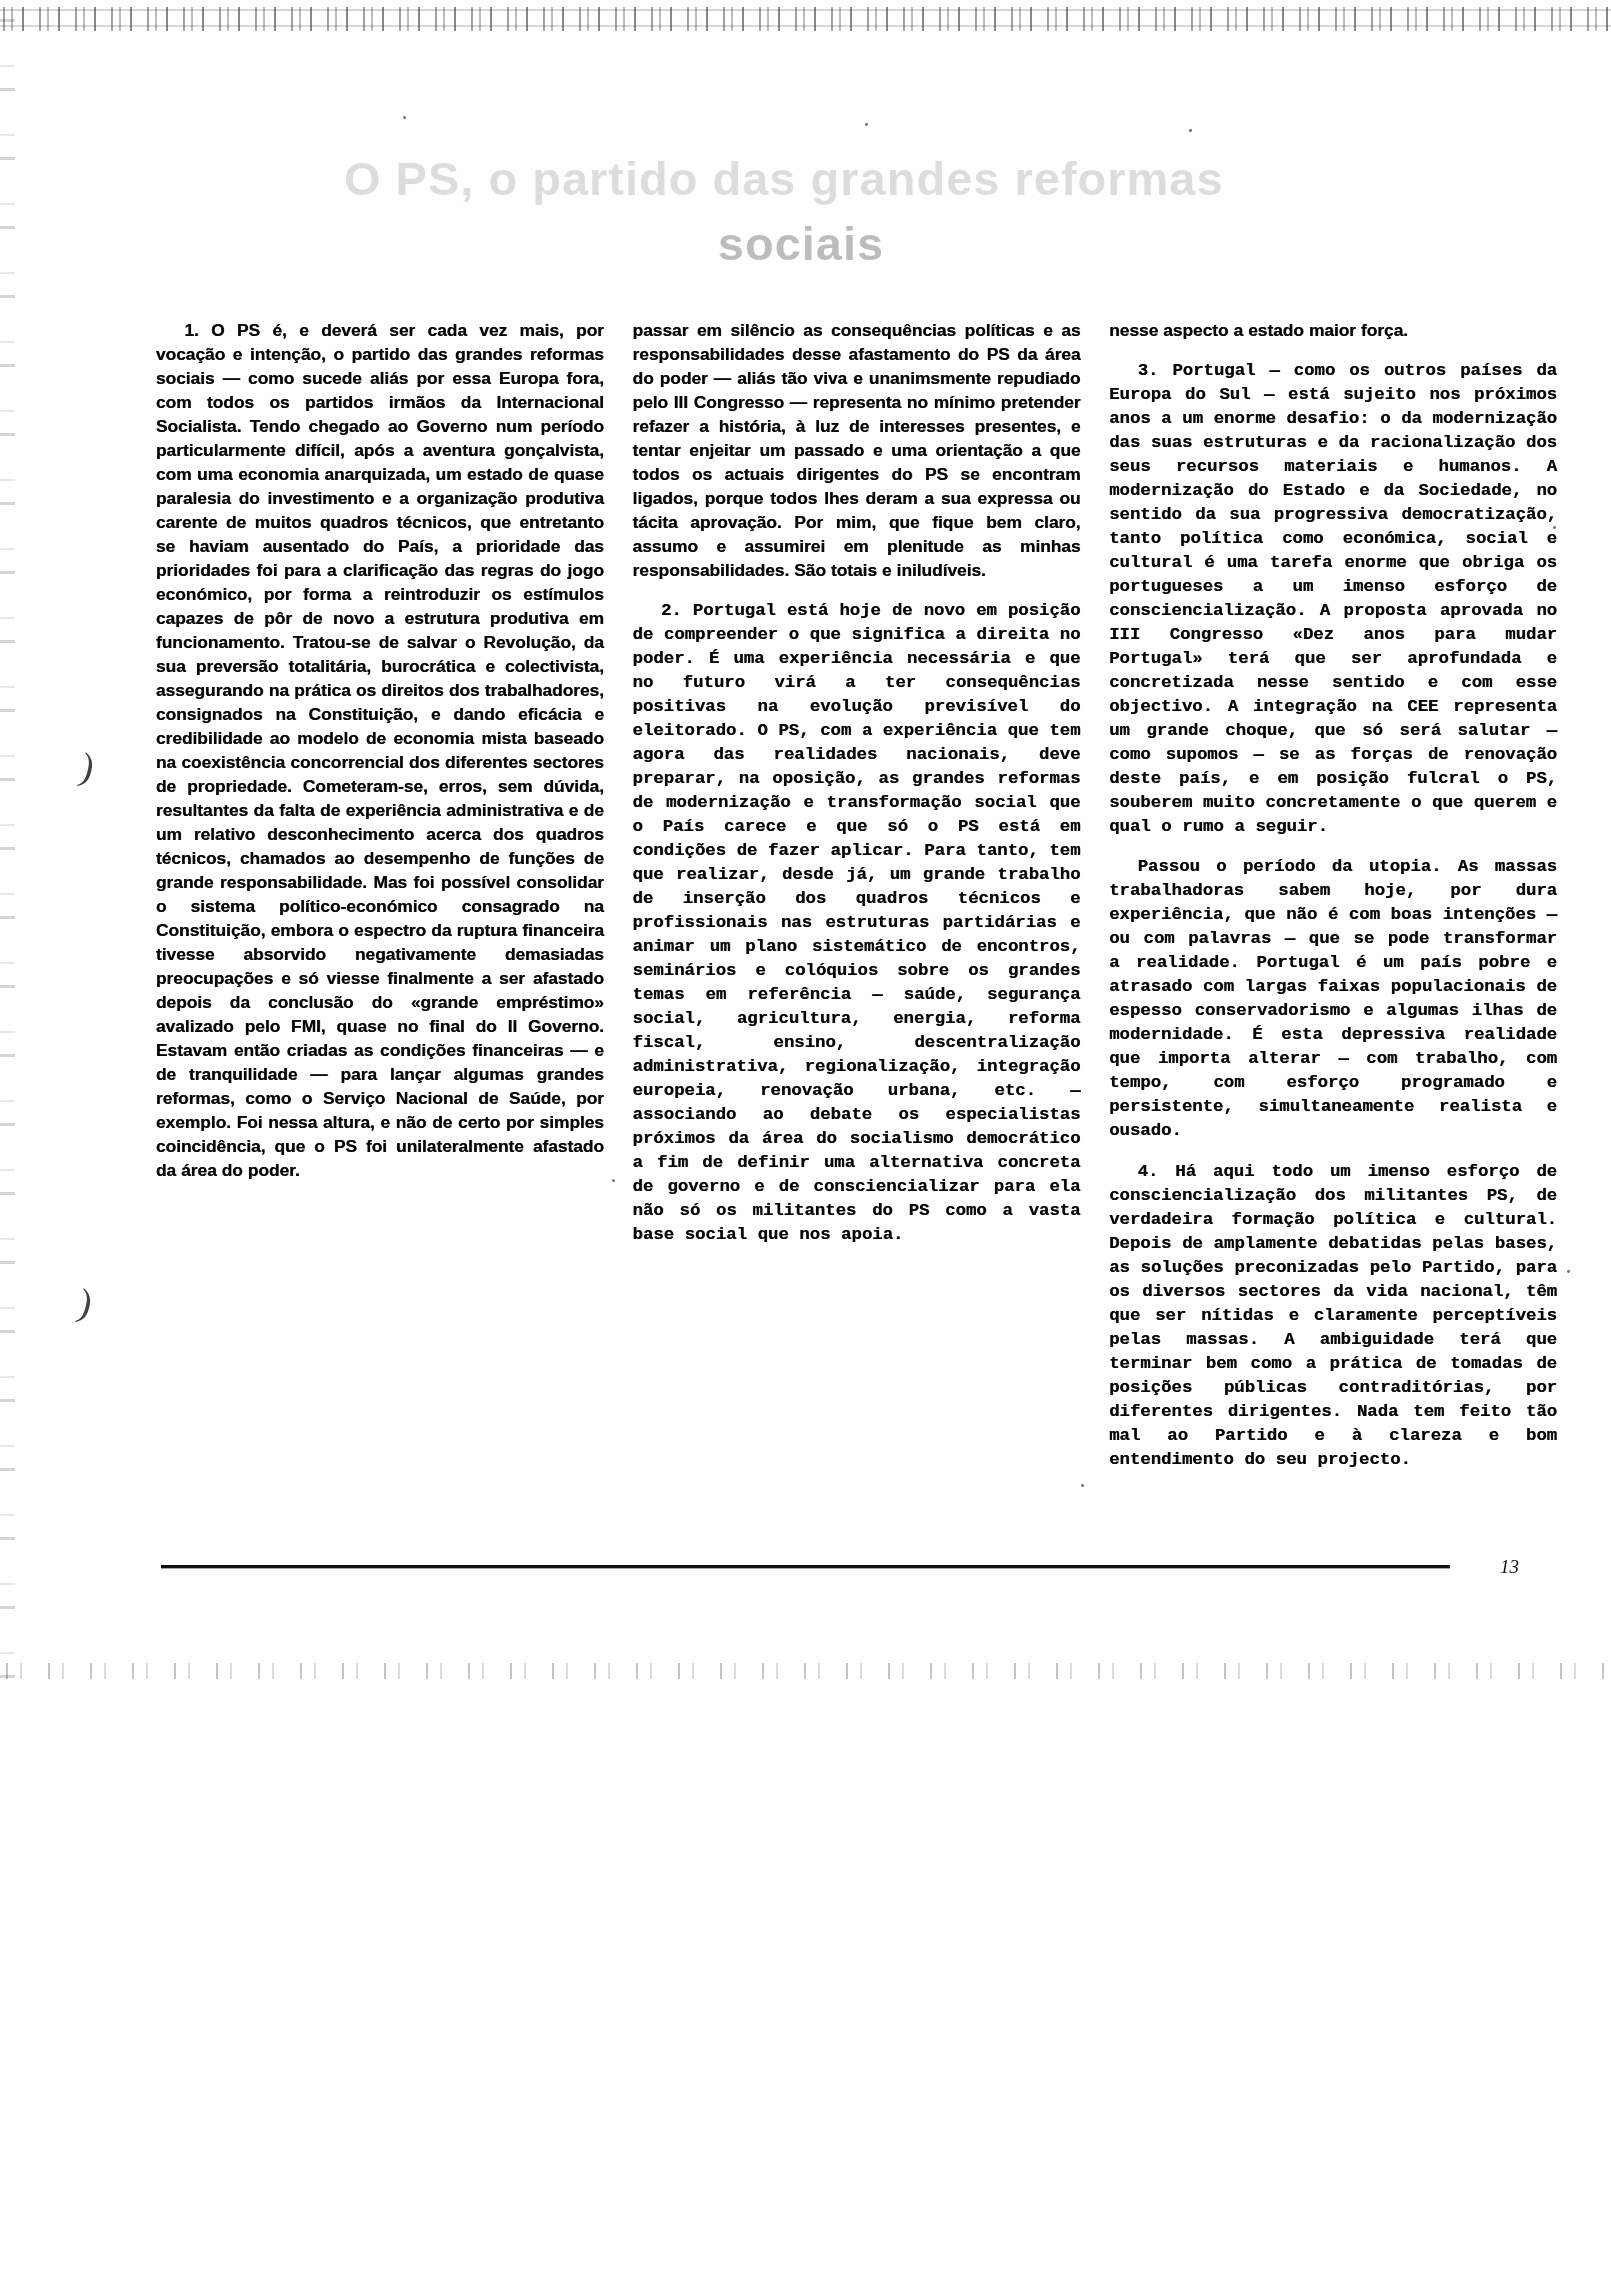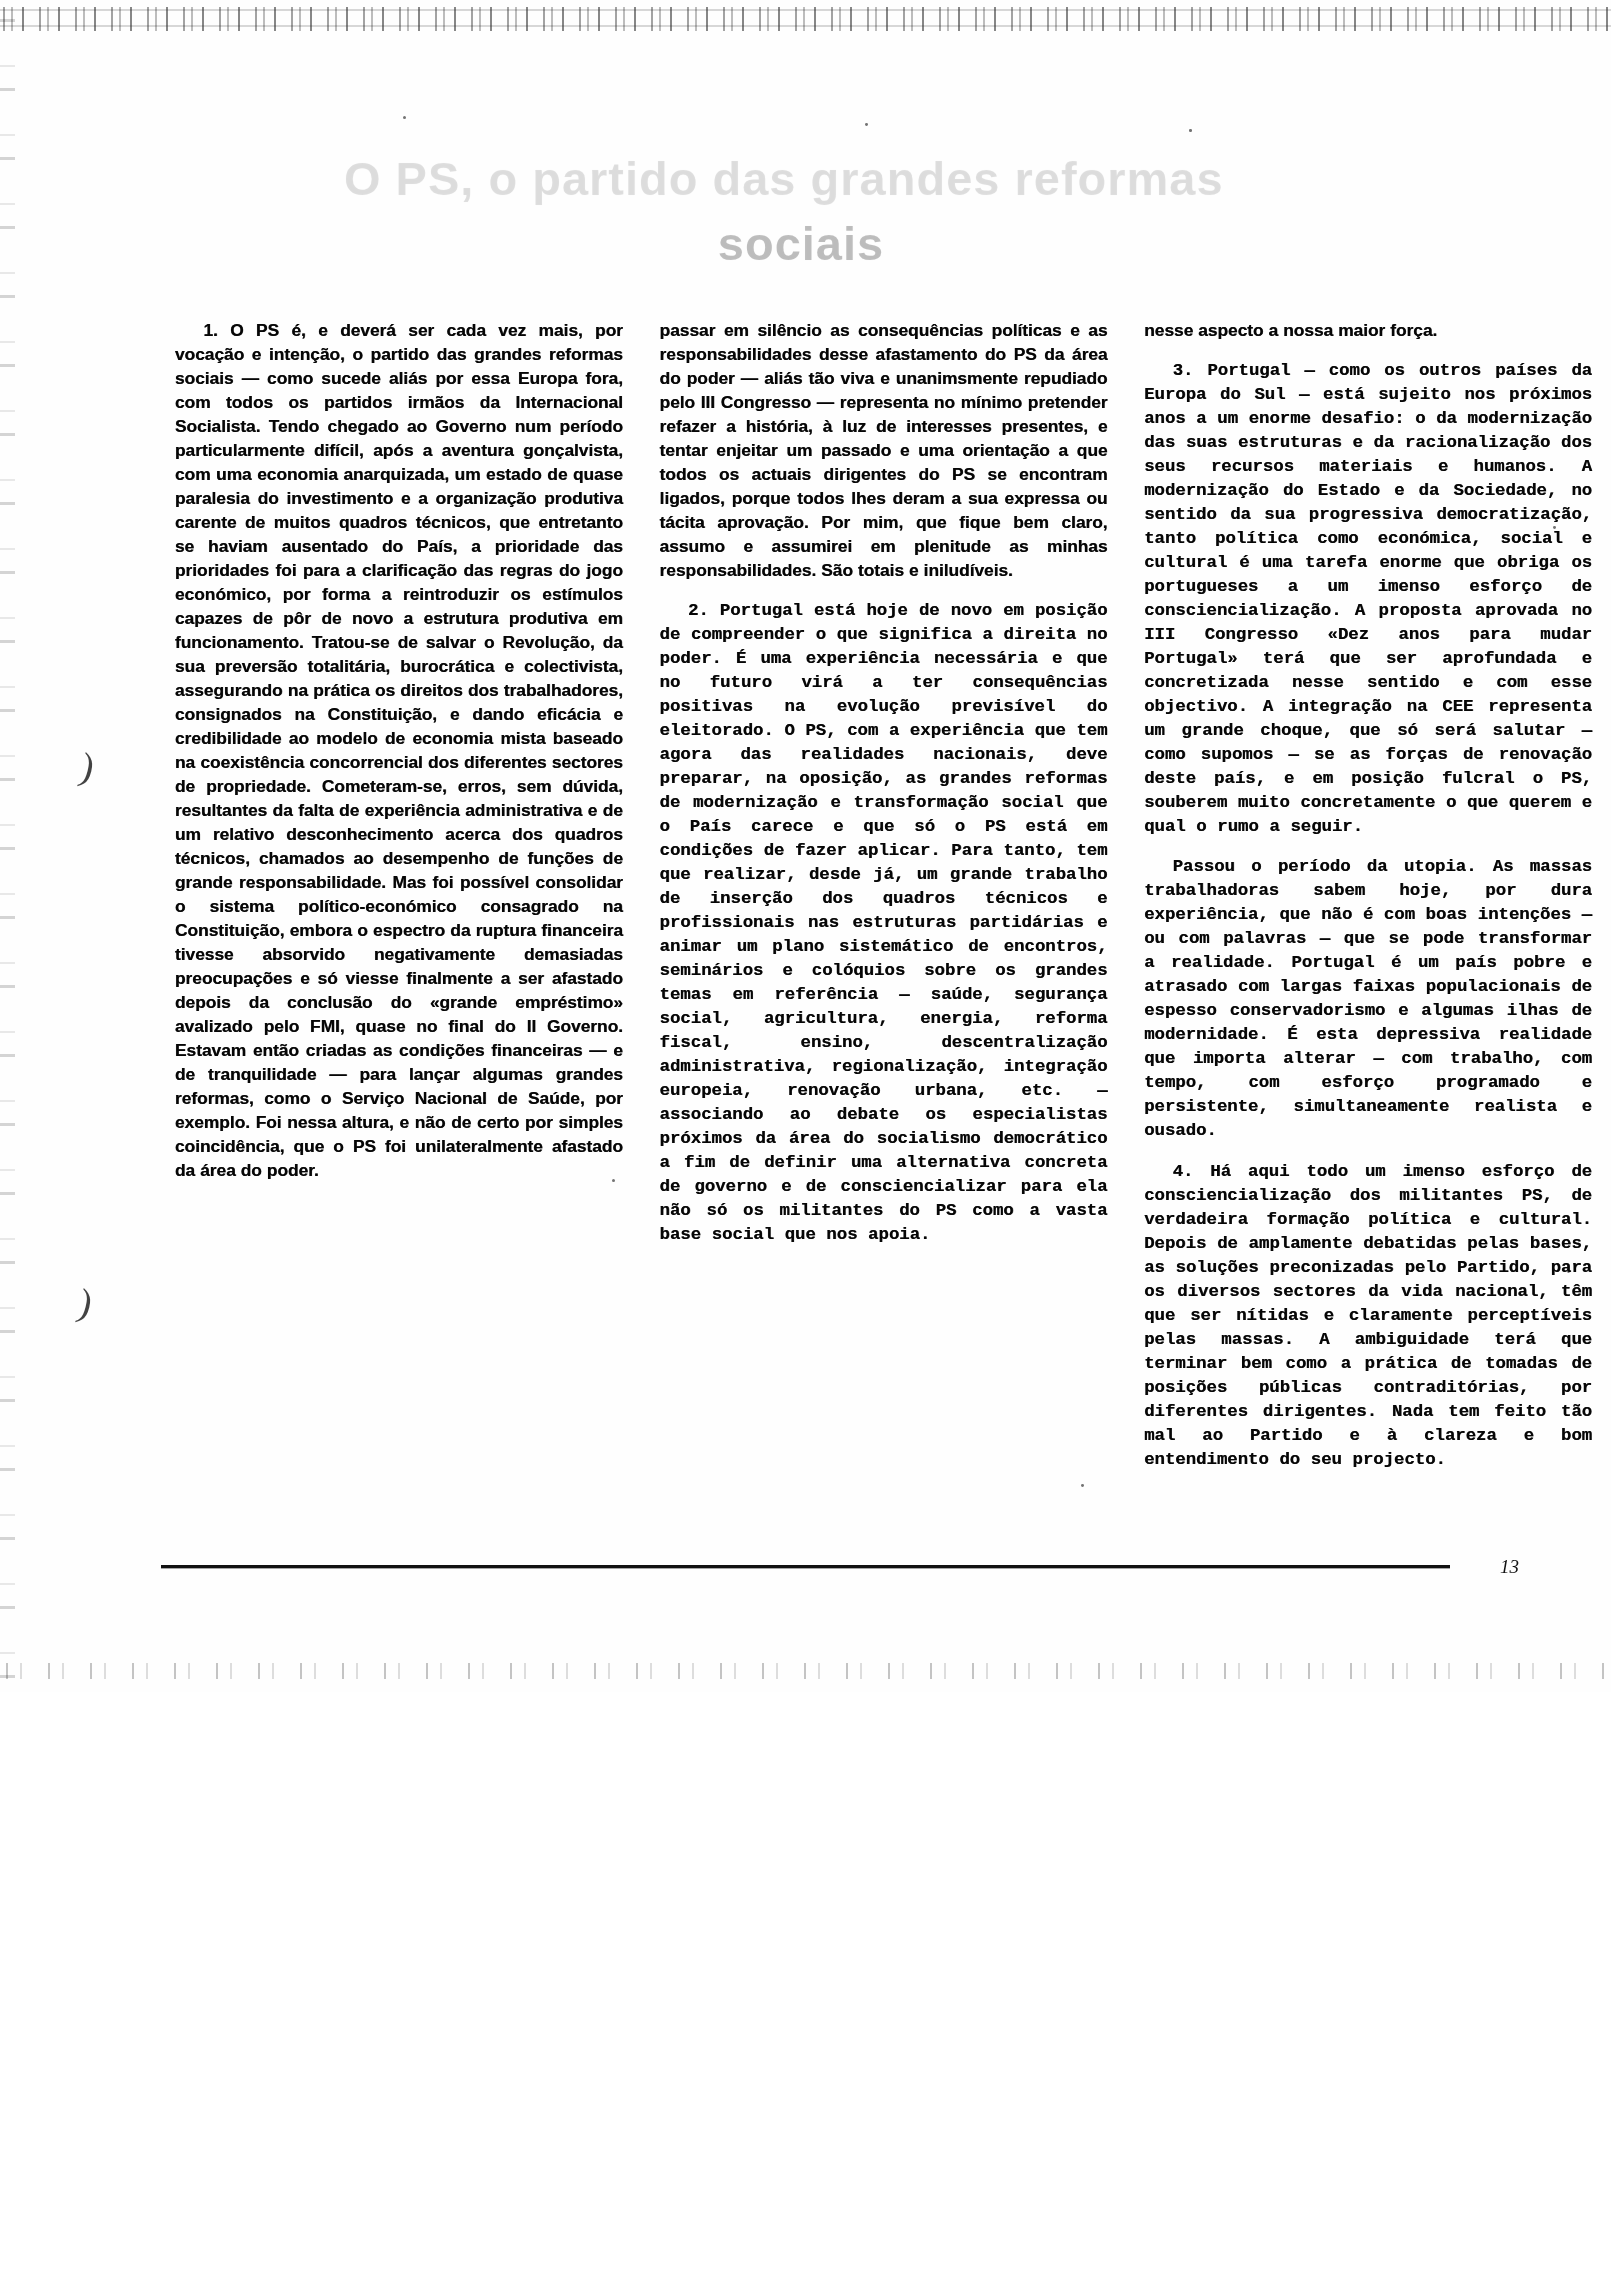--- a/index.html
+++ b/index.html
@@ -97,22 +97,21 @@
   .mark-1 { left: 81px; top: 744px; }
   .mark-2 { left: 79px; top: 1280px; }
 
   
   .columns {
     position: absolute;
     left: 156px;
     top: 318px;
     width: 1425px;
     display: flex;
-    gap: 16px;
-    margin-left: 19px;
+    gap: 8px;
   }
   .col {
     width: 448px;
   }
   .col + .col { margin-left: 20.6px; }
 
   .col p {
     margin: 0;
     font-size: 17.4px;
     line-height: 24px;
@@ -179,21 +178,21 @@
     <div class="col">
       <p class="indent">1. O PS é, e deverá ser cada vez mais, por vocação e intenção, o partido das grandes reformas sociais — como sucede aliás por essa Europa fora, com todos os partidos irmãos da Internacional Socialista. Tendo chegado ao Governo num período particularmente difícil, após a aventura gonçalvista, com uma economia anarquizada, um estado de quase paralesia do investimento e a organização produtiva carente de muitos quadros técnicos, que entretanto se haviam ausentado do País, a prioridade das prioridades foi para a clarificação das regras do jogo económico, por forma a reintroduzir os estímulos capazes de pôr de novo a estrutura produtiva em funcionamento. Tratou-se de salvar o Revolução, da sua preversão totalitária, burocrática e colectivista, assegurando na prática os direitos dos trabalhadores, consignados na Constituição, e dando eficácia e credibilidade ao modelo de economia mista baseado na coexistência concorrencial dos diferentes sectores de propriedade. Cometeram-se, erros, sem dúvida, resultantes da falta de experiência administrativa e de um relativo desconhecimento acerca dos quadros técnicos, chamados ao desempenho de funções de grande responsabilidade. Mas foi possível consolidar o sistema político-económico consagrado na Constituição, embora o espectro da ruptura financeira tivesse absorvido negativamente demasiadas preocupações e só viesse finalmente a ser afastado depois da conclusão do «grande empréstimo» avalizado pelo FMI, quase no final do II Governo. Estavam então criadas as condições financeiras — e de tranquilidade — para lançar algumas grandes reformas, como o Serviço Nacional de Saúde, por exemplo. Foi nessa altura, e não de certo por simples coincidência, que o PS foi unilateralmente afastado da área do poder.</p>
     </div>
 
     <div class="col">
       <p>passar em silêncio as consequências políticas e as responsabilidades desse afastamento do PS da área do poder — aliás tão viva e unanimsmente repudiado pelo III Congresso — representa no mínimo pretender refazer a história, à luz de interesses presentes, e tentar enjeitar um passado e uma orientação a que todos os actuais dirigentes do PS se encontram ligados, porque todos lhes deram a sua expressa ou tácita aprovação. Por mim, que fique bem claro, assumo e assumirei em plenitude as minhas responsabilidades. São totais e iniludíveis.</p>
       <p class="indent">2. Portugal está hoje de novo em posição de compreender o que significa a direita no poder. É uma experiência necessária e que no futuro virá a ter consequências positivas na evolução previsível do eleitorado. O PS, com a experiência que tem agora das realidades nacionais, deve preparar, na oposição, as grandes reformas de modernização e transformação social que o País carece e que só o PS está em condições de fazer aplicar. Para tanto, tem que realizar, desde já, um grande trabalho de inserção dos quadros técnicos e profissionais nas estruturas partidárias e animar um plano sistemático de encontros, seminários e colóquios sobre os grandes temas em referência — saúde, segurança social, agricultura, energia, reforma fiscal, ensino, descentralização administrativa, regionalização, integração europeia, renovação urbana, etc. — associando ao debate os especialistas próximos da área do socialismo democrático a fim de definir uma alternativa concreta de governo e de consciencializar para ela não só os militantes do PS como a vasta base social que nos apoia.</p>
     </div>
 
     <div class="col">
-      <p>nesse aspecto a nossa maior força.</p>
+      <p>nesse aspecto a estado maior força.</p>
       <p class="indent">3. Portugal — como os outros países da Europa do Sul — está sujeito nos próximos anos a um enorme desafio: o da modernização das suas estruturas e da racionalização dos seus recursos materiais e humanos. A modernização do Estado e da Sociedade, no sentido da sua progressiva democratização, tanto política como económica, social e cultural é uma tarefa enorme que obriga os portugueses a um imenso esforço de consciencialização. A proposta aprovada no III Congresso «Dez anos para mudar Portugal» terá que ser aprofundada e concretizada nesse sentido e com esse objectivo. A integração na CEE representa um grande choque, que só será salutar — como supomos — se as forças de renovação deste país, e em posição fulcral o PS, souberem muito concretamente o que querem e qual o rumo a seguir.</p>
       <p class="indent">Passou o período da utopia. As massas trabalhadoras sabem hoje, por dura experiência, que não é com boas intenções — ou com palavras — que se pode transformar a realidade. Portugal é um país pobre e atrasado com largas faixas populacionais de espesso conservadorismo e algumas ilhas de modernidade. É esta depressiva realidade que importa alterar — com trabalho, com tempo, com esforço programado e persistente, simultaneamente realista e ousado.</p>
       <p class="indent">4. Há aqui todo um imenso esforço de consciencialização dos militantes PS, de verdadeira formação política e cultural. Depois de amplamente debatidas pelas bases, as soluções preconizadas pelo Partido, para os diversos sectores da vida nacional, têm que ser nítidas e claramente perceptíveis pelas massas. A ambiguidade terá que terminar bem como a prática de tomadas de posições públicas contraditórias, por diferentes dirigentes. Nada tem feito tão mal ao Partido e à clareza e bom entendimento do seu projecto.</p>
     </div>
 
   </div>
 
   <div class="footer-rule"></div>
   <div class="folio">13</div>
 

